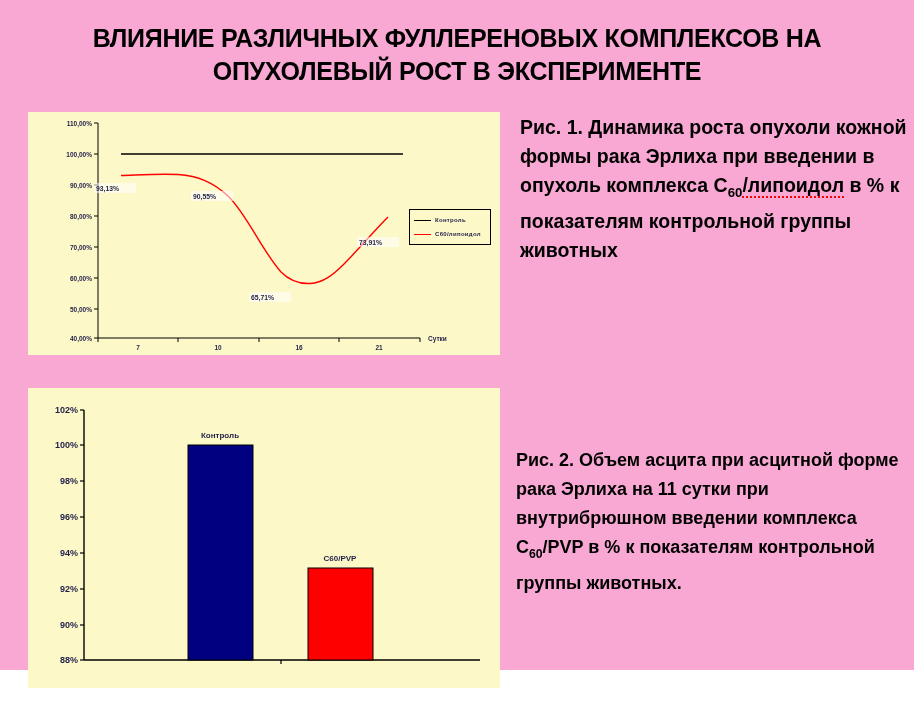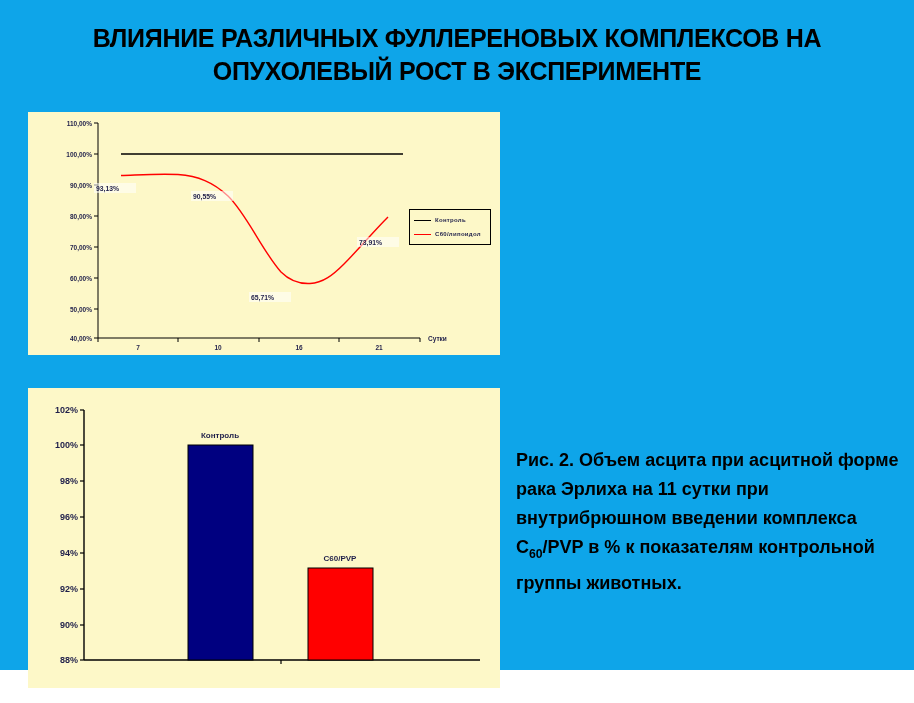--- a/index.html
+++ b/index.html
@@ -6,21 +6,21 @@
   html, body {
     margin: 0; padding: 0;
     width: 914px; height: 703px;
     background: #ffffff;
     font-family: "Liberation Sans", sans-serif;
     overflow: hidden;
   }
   .slide {
     position: relative;
     width: 914px; height: 670px;
-    background: #0ea5e9;
+    background: #f9a8d4;
   }
 
   
   .title {
     position: absolute;
     left: 40px; top: 22px;
     width: 834px;
     text-align: center;
     font-weight: bold;
     font-size: 25px;
@@ -208,18 +208,21 @@
       </g>
 
       <rect x="160" y="57" width="65" height="215" fill="#000080" stroke="#000000" stroke-width="1"></rect>
       <rect x="280" y="180" width="65" height="92" fill="#ff0000" stroke="#000000" stroke-width="1"></rect>
 
       <text class="axis-text" x="192" y="50" font-size="8" text-anchor="middle">Контроль</text>
       <text class="axis-text" x="312" y="173" font-size="8" text-anchor="middle">С60/PVP</text>
     </svg>
   </div>
 
+  <div class="caption" id="caption1">
+    <span>Рис. 1. Динамика роста опухоли кожной формы рака Эрлиха при введении в опухоль комплекса С</span><span class="sub">60</span><span class="misspelled">/липоидол</span><span> в %  к показателям контрольной группы животных</span>
+  </div>
 
   <div class="caption" id="caption2">
     <span>Рис. 2. Объем асцита при асцитной форме рака Эрлиха на 11 сутки при внутрибрюшном введении комплекса С</span><span class="sub">60</span><span>/PVP в % к показателям контрольной группы животных.</span>
   </div>
 
 </div>
 
 </body></html>

